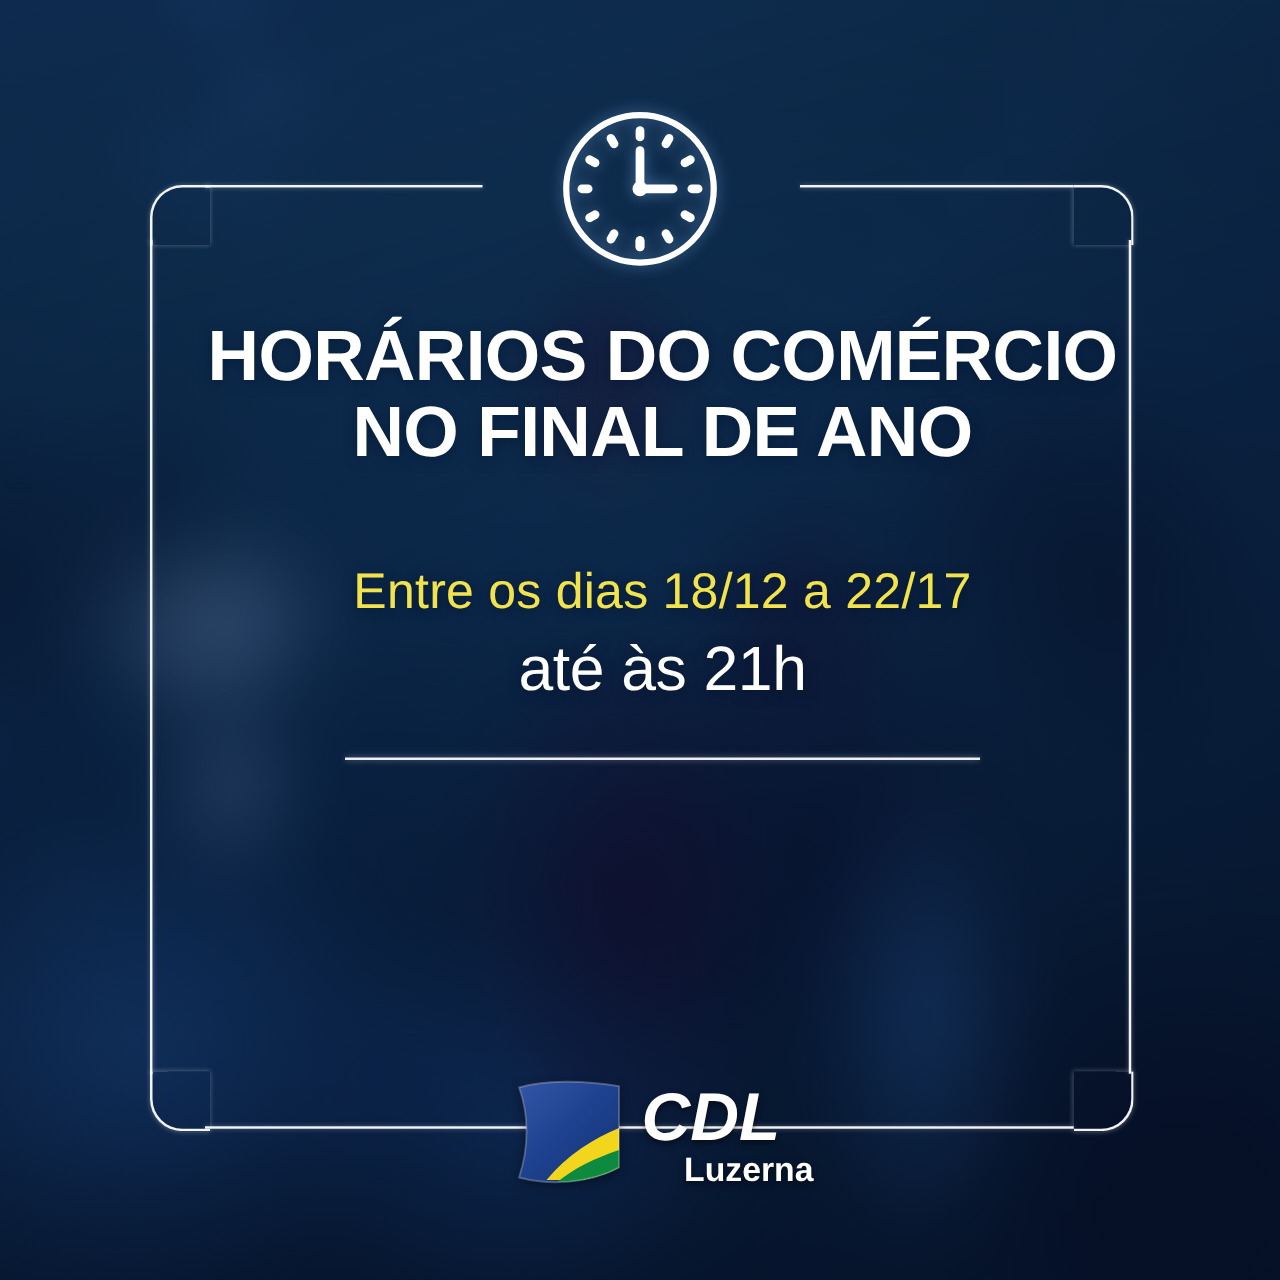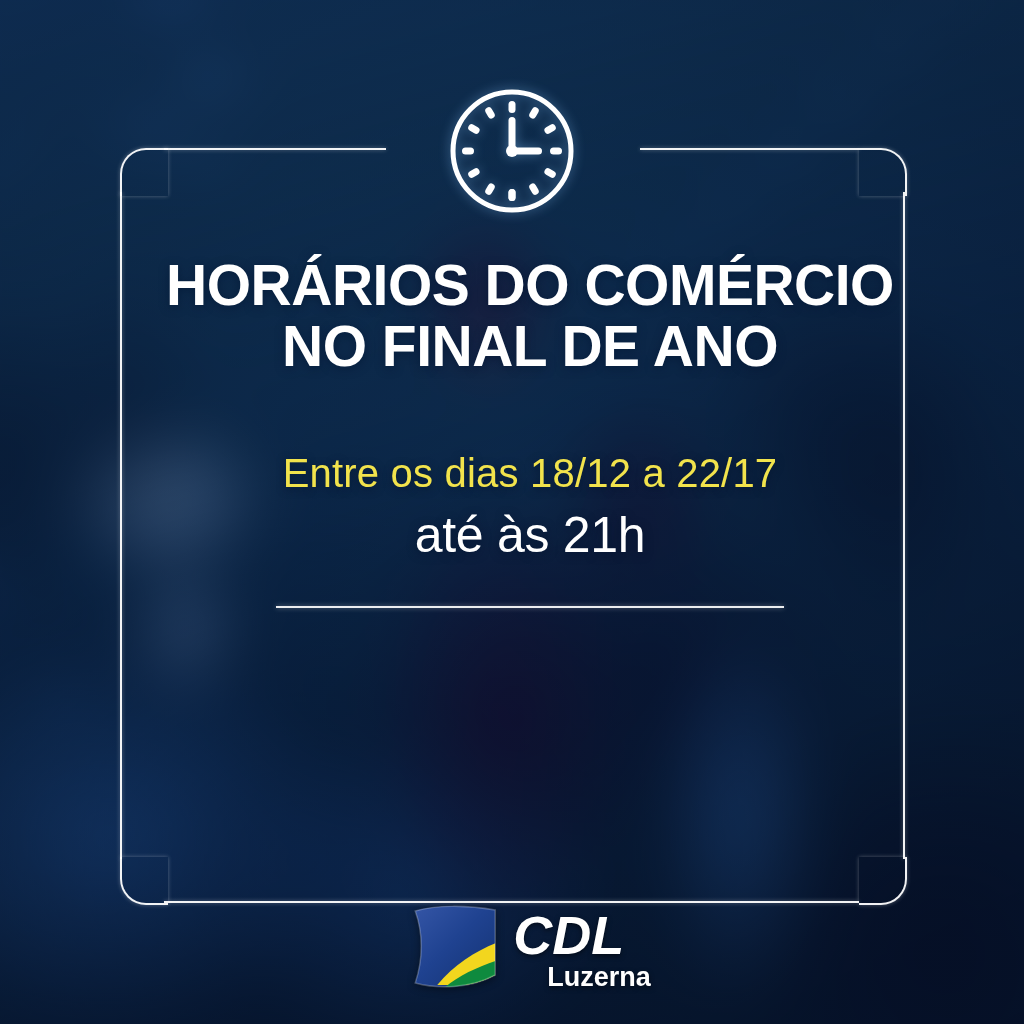--- a/index.html
+++ b/index.html
@@ -165,21 +165,20 @@
 
   
   .logo {
     position: absolute;
     left: 50%;
     transform: translateX(-50%);
     top: 864px;
     display: flex;
     align-items: center;
     gap: 12px;
-    margin-top: 41px;
   }
   .logo-flag { width: 92px; height: 88px; display:block;
     filter: drop-shadow(0 2px 4px rgba(0,0,0,.45)); }
   .logo-text { text-align: left; line-height: 1; }
   .logo-cdl {
     color: #ffffff;
     font-size: 54px;
     font-weight: bold;
     font-style: italic;
     letter-spacing: 0px;

